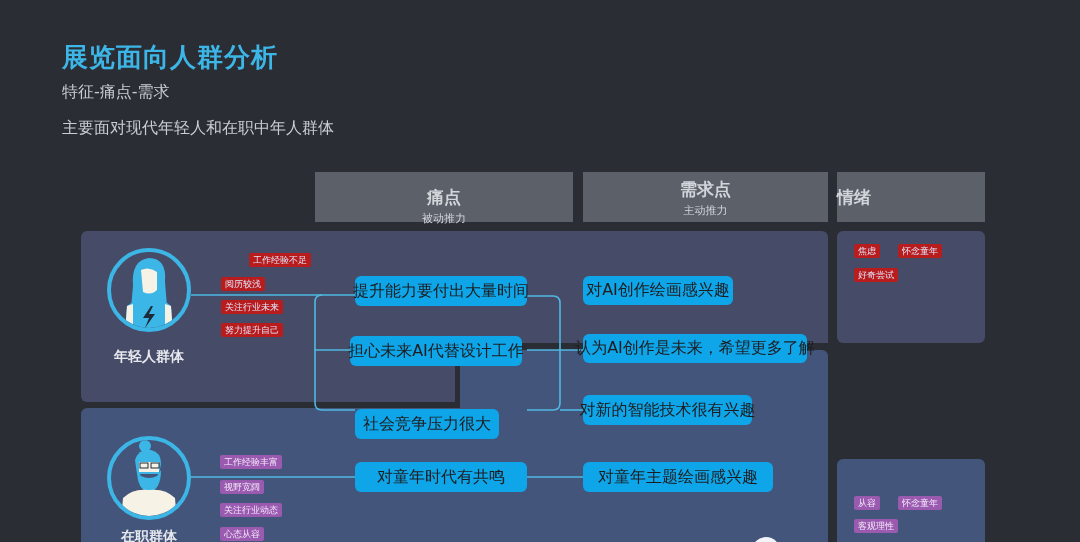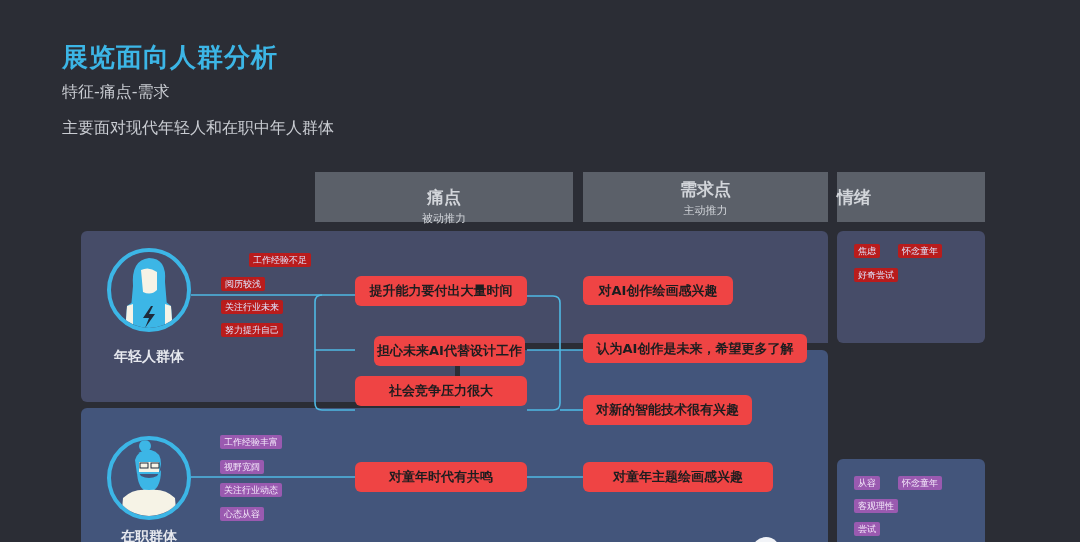--- a/index.html
+++ b/index.html
@@ -8,22 +8,22 @@
   .title{left:62px;top:40px;font-size:26px;font-weight:bold;color:#3cb6e6;letter-spacing:1px;}
   .subtitle{left:62px;top:82px;font-size:16px;color:#c9ccd2;}
   .desc{left:62px;top:118px;font-size:16px;color:#c9ccd2;}
   .hcard{background:#5b6069;color:#d2d5da;text-align:center;box-sizing:border-box;}
   .hcard .h{font-size:17px;font-weight:bold;}
   .hcard .s{font-size:11px;margin-top:2px;}
   .panel-y{background:#464c68;}
   .panel-m{background:#43557b;}
   .tag{font-size:9px;line-height:14px;padding:0 4px;border-radius:2px;white-space:nowrap;}
   .tag.blue{background:#b91c1c;color:#dfe6ff;}
-  .tag.purple{background:#9a5ab0;color:#f5e9fb;}
-  .box{background:#ef4444;color:#1d1d1f;font-size:13px;font-weight:bold;border-radius:6px;display:flex;align-items:center;justify-content:center;white-space:nowrap;box-sizing:border-box;}
+  .tag.purple{background:#9a5ab0;color:#f5e9fb;margin-top:20px;}
+  .box{background:#0ea5e9;color:#1d1d1f;font-size:16px;font-weight:normal;border-radius:6px;display:flex;align-items:center;justify-content:center;white-space:nowrap;box-sizing:border-box;}
   .glabel{font-size:14px;color:#e6e8ee;font-weight:bold;text-align:center;width:120px;}
 </style>
 </head>
 <body>
 
 <div class="abs title">展览面向人群分析</div>
 <div class="abs subtitle">特征-痛点-需求</div>
 <div class="abs desc">主要面对现代年轻人和在职中年人群体</div>
 
 <div class="abs hcard" style="left:315px;top:172px;width:258px;height:50px;padding-top:14px;">
@@ -96,22 +96,22 @@
   </g>
 </svg>
 <div class="abs glabel" style="left:89px;top:528px;">在职群体</div>
 
 <div class="abs tag purple" style="left:220px;top:435px;">工作经验丰富</div>
 <div class="abs tag purple" style="left:220px;top:460px;">视野宽阔</div>
 <div class="abs tag purple" style="left:220px;top:483px;">关注行业动态</div>
 <div class="abs tag purple" style="left:220px;top:507px;">心态从容</div>
 
 <div class="abs box" style="left:355px;top:276px;width:172px;height:30px;">提升能力要付出大量时间</div>
-<div class="abs box" style="left:374px;top:336px;width:151px;height:30px;">担心未来AI代替设计工作</div>
-<div class="abs box" style="left:355px;top:376px;width:172px;height:30px;">社会竞争压力很大</div>
+<div class="abs box" style="left:350px;top:336px;width:172px;height:30px;">担心未来AI代替设计工作</div>
+<div class="abs box" style="left:355px;top:409px;width:144px;height:30px;">社会竞争压力很大</div>
 <div class="abs box" style="left:355px;top:462px;width:172px;height:30px;">对童年时代有共鸣</div>
 
 <div class="abs box" style="left:583px;top:276px;width:150px;height:29px;">对AI创作绘画感兴趣</div>
 <div class="abs box" style="left:583px;top:334px;width:224px;height:29px;">认为AI创作是未来，希望更多了解</div>
 <div class="abs box" style="left:583px;top:395px;width:169px;height:30px;">对新的智能技术很有兴趣</div>
 <div class="abs box" style="left:583px;top:462px;width:190px;height:30px;">对童年主题绘画感兴趣</div>
 
 <div class="abs tag blue" style="left:854px;top:244px;">焦虑</div>
 <div class="abs tag blue" style="left:898px;top:244px;">怀念童年</div>
 <div class="abs tag blue" style="left:854px;top:268px;">好奇尝试</div>

